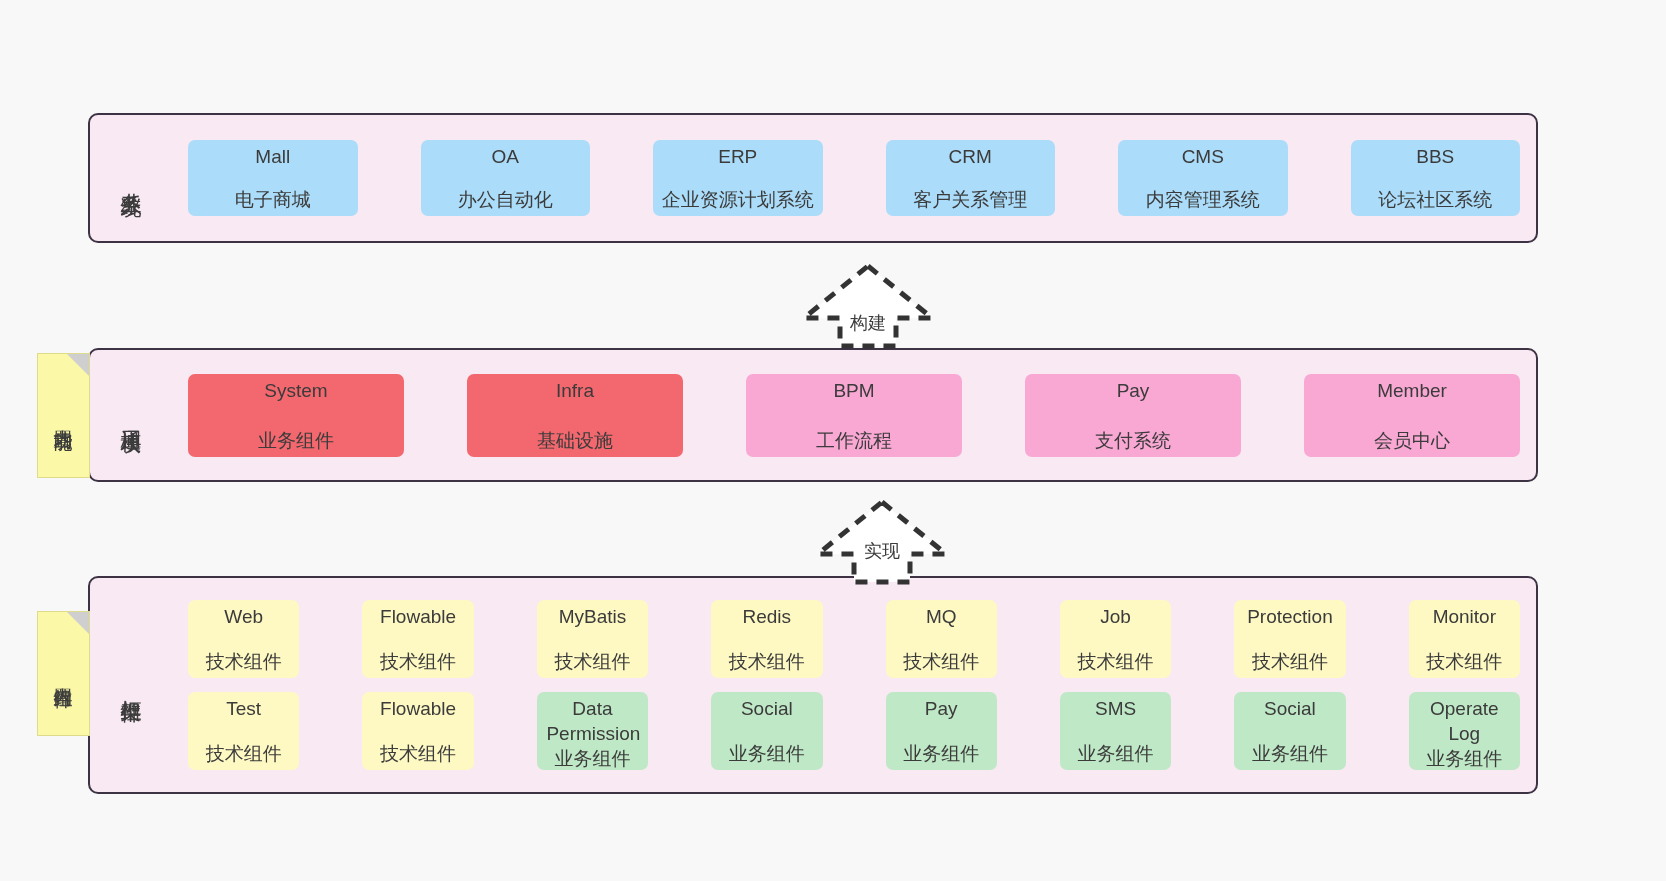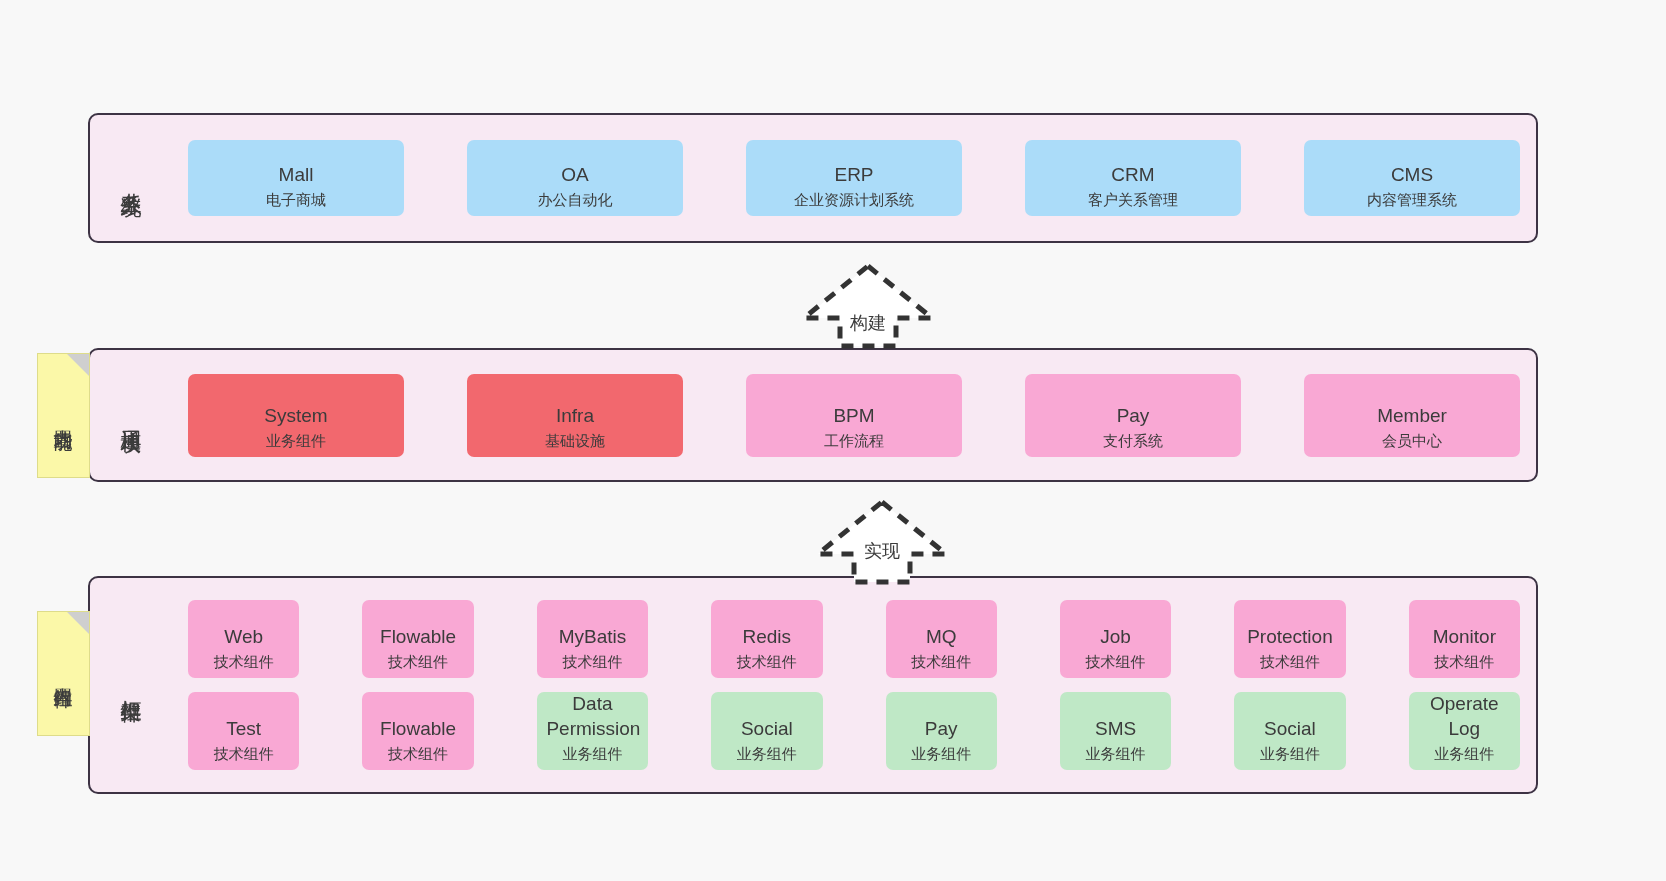--- a/index.html
+++ b/index.html
@@ -64,45 +64,45 @@
     justify-content: flex-start;
   }
 
   
   .item-box {
     flex: 1 1 0;
     border-radius: 7px;
     display: flex;
     flex-direction: column;
     align-items: center;
-    justify-content: flex-end;
+    justify-content: space-between;
     text-align: center;
     box-sizing: border-box;
     padding: 4px 6px;
     margin-left: 40px;
   }
   .item-box .en {
     font-size: 19px;
     line-height: 25px;
     color: #3b3b3b;
   }
   .item-box .cn {
-    font-size: 15px;
+    font-size: 19px;
     line-height: 25px;
     color: #3b3b3b;
   }
 
   .h-business .item-box { height: 76px; background: #abdcf9; }
   .h-module   .item-box { height: 83px; }
   .h-frame    .item-box { height: 78px; }
 
   .c-blue       { background: #abdcf9; }
   .c-red        { background: #f2686e; }
   .c-lightred   { background: #f9a8d4; }
-  .c-green      { background: #f9a8d4; }
+  .c-green      { background: #fef9c3; }
   .c-lightgreen { background: #bfe8c6; }
 
   
   .sticky {
     position: absolute;
     background: #fbf8a8;
     border: 1px solid #dedc8a;
     box-sizing: border-box;
     display: flex;
     align-items: center;
@@ -171,20 +171,24 @@
           <span class="cn">企业资源计划系统</span>
         </div>
         <div class="item-box c-blue">
           <span class="en">CRM</span>
           <span class="cn">客户关系管理</span>
         </div>
         <div class="item-box c-blue">
           <span class="en">CMS</span>
           <span class="cn">内容管理系统</span>
         </div>
+        <div class="item-box c-blue">
+          <span class="en">BBS</span>
+          <span class="cn">论坛社区系统</span>
+        </div>
       </div>
     </div>
   </div>
 
   <div class="relation" style="left:798px; top:262px; width:140px; height:88px;">
     <svg width="140" height="88" viewBox="0 0 140 88">
       <path d="M70 4 L134 56 L98 56 L98 84 L42 84 L42 56 L6 56 Z" fill="#ffffff" stroke="#333333" stroke-width="5" stroke-dasharray="12,9" stroke-linejoin="miter"></path>
     </svg>
     <span class="rel-label" style="bottom:16px;">构建</span>
   </div>

